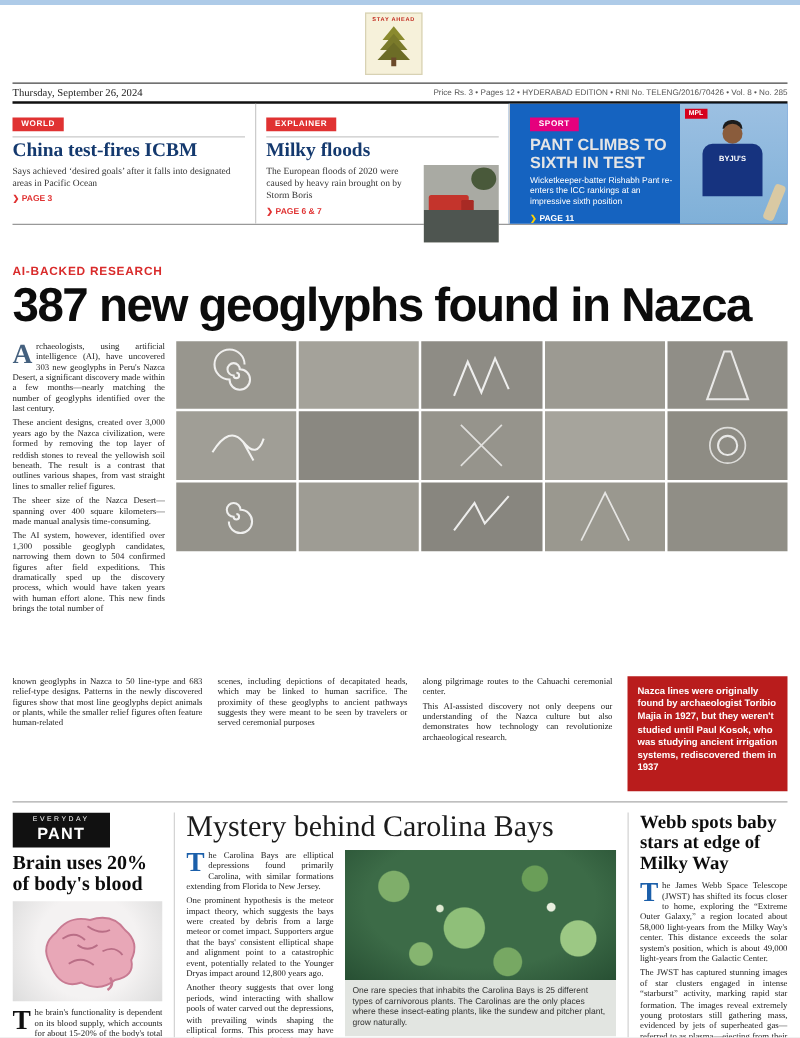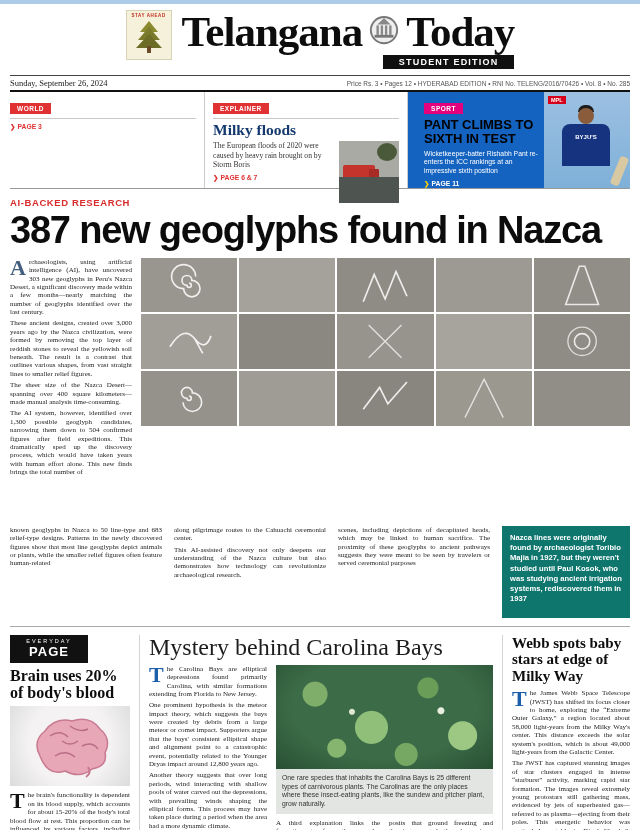--- a/index.html
+++ b/index.html
@@ -39,54 +39,54 @@
   .teaser-flex{display:flex;gap:6px;}
   .flood-photo{width:60px;height:62px;flex:0 0 auto;position:relative;background:#a9aaa3;overflow:hidden;}
   .flood-photo .tree{position:absolute;right:2px;top:2px;width:20px;height:18px;background:#49593a;border-radius:50%;}
   .flood-photo .truck{position:absolute;left:4px;top:24px;width:32px;height:16px;background:#c4342c;border-radius:2px;}
   .flood-photo .cab{position:absolute;left:30px;top:28px;width:10px;height:12px;background:#a82a24;border-radius:1px;}
   .flood-photo .water{position:absolute;bottom:0;left:0;right:0;height:42%;background:#4e5550;}
 
   .sport{flex:1.15;background:#1563c0;padding:0;display:flex;overflow:hidden;}
   .sport .sport-left{padding:5px 4px 4px 8px;flex:1;}
   .tag-sport{background:#e5007d;}
-  .sport h3{margin:3px 0 3px;font-family:"Liberation Sans",sans-serif;font-size:13px;font-weight:bold;color:#000000;line-height:1.1;}
+  .sport h3{margin:3px 0 3px;font-family:"Liberation Sans",sans-serif;font-size:13px;font-weight:bold;color:#e5e5e5;line-height:1.1;}
   .sport .tbody{color:#ffffff;font-family:"Liberation Sans",sans-serif;font-size:6.8px;line-height:1.3;}
   .sport .pageref{color:#ffffff;}
   .sport .pageref .chev{color:#ffd200;}
   .sport-photo{width:86px;flex:0 0 auto;position:relative;background:linear-gradient(#9cc0e2,#7fb0d8);}
   .sport-photo .mpl{position:absolute;top:4px;left:4px;background:#d6001c;color:#fff;
                     font-family:"Liberation Sans",sans-serif;font-size:5.5px;font-weight:bold;padding:1px 3px;}
   .sport-photo .head{position:absolute;top:16px;left:34px;width:16px;height:16px;background:#8a5c3c;border-radius:50%;}
   .sport-photo .hair{position:absolute;top:13px;left:34px;width:16px;height:7px;background:#1c1c1c;border-radius:8px 8px 0 0;}
   .sport-photo .jersey{position:absolute;top:32px;left:18px;width:48px;height:42px;background:#16337f;border-radius:8px 8px 0 0;
                        display:flex;justify-content:center;padding-top:10px;box-sizing:border-box;}
   .sport-photo .jersey span{color:#fff;font-family:"Liberation Sans",sans-serif;font-weight:bold;font-size:6px;}
   .sport-photo .bat{position:absolute;bottom:2px;right:6px;width:9px;height:30px;background:#d9c9a3;border-radius:3px;transform:rotate(22deg);}
 
   
   .main-story{padding:8px 10px 0;}
-  .kicker{font-family:"Liberation Sans",sans-serif;font-weight:bold;font-size:9.5px;letter-spacing:.6px;color:#d92b2b;}
+  .kicker{font-family:"Liberation Sans",sans-serif;font-weight:bold;font-size:9.5px;letter-spacing:.6px;color:#d92b2b;margin-top:24px;}
   .headline{font-family:"Liberation Sans",sans-serif;font-weight:bold;font-size:38px;letter-spacing:-1.2px;
             color:#0c0c0c;line-height:1.02;margin:3px 0 8px;}
   .main-cols{display:grid;grid-template-columns:122px 1fr;gap:9px;}
   .bodytext{font-size:7px;line-height:1.2;text-align:justify;color:#222;}
   .bodytext p{margin:0 0 3px;}
   .col-tall{height:262px;overflow:hidden;}
   .dropcap{float:left;font-family:"Liberation Serif",serif;font-weight:bold;font-size:22px;line-height:.85;
            margin:1px 3px 0 0;color:#44607e;}
   .dropcap.blue{color:#1b5faa;}
   .dropcap.black{color:#111;}
   .geo{height:168px;display:grid;grid-template-columns:repeat(5,1fr);grid-template-rows:repeat(3,1fr);
        gap:2px;background:#fff;}
   .geo .t{position:relative;overflow:hidden;}
   .geo svg{position:absolute;inset:0;width:100%;height:100%;}
   .below-row{display:grid;grid-template-columns:1fr 1fr 1fr 128px;gap:12px;margin-top:6px;height:92px;}
   .below-row .bodytext{overflow:hidden;}
-  .caption-green{background:#0f766e;color:#fff;font-family:"Liberation Sans",sans-serif;font-weight:bold;
+  .caption-green{background:#b91c1c;color:#fff;font-family:"Liberation Sans",sans-serif;font-weight:bold;
                  font-size:7.6px;line-height:1.35;padding:7px 8px;box-sizing:border-box;overflow:hidden;}
 
   
   .bottom{display:grid;grid-template-columns:120px 1fr 128px;gap:9px;margin:8px 10px 0;
           border-top:1px solid #aaa;padding-top:8px;height:252px;}
   .bcol{overflow:hidden;}
   .bcol + .bcol{border-left:1px solid #d4d4d4;padding-left:9px;}
 
   .facts-badge{width:78px;background:#111;color:#fff;text-align:center;padding:3px 0 4px;margin-bottom:5px;}
   .facts-badge .b1{font-family:"Liberation Sans",sans-serif;font-size:5.5px;letter-spacing:2px;display:block;}
@@ -125,49 +125,35 @@
   <div class="masthead">
     <div class="logo-box">
       <span class="stay">STAY AHEAD</span>
       <svg width="34" height="36" viewBox="0 0 34 36">
         <polygon points="17,3 26,14 8,14" fill="#8a8a2e"></polygon>
         <polygon points="17,9 28,22 6,22" fill="#7a7a2a"></polygon>
         <polygon points="17,16 30,30 4,30" fill="#6c6c26"></polygon>
         <rect x="15" y="28" width="4" height="7" fill="#6b4a2a"></rect>
       </svg>
     </div>
-    <div class="title-wrap">
-      <div class="title-row">
-        <span class="mast-title">Telangana</span>
-        <svg class="crest" viewBox="0 0 34 38">
-          <circle cx="17" cy="17" r="14" fill="#efefef" stroke="#777" stroke-width="2"></circle>
-          <rect x="9" y="12" width="2.5" height="10" fill="#888"></rect>
-          <rect x="13.5" y="12" width="2.5" height="10" fill="#888"></rect>
-          <rect x="18" y="12" width="2.5" height="10" fill="#888"></rect>
-          <rect x="22.5" y="12" width="2.5" height="10" fill="#888"></rect>
-          <rect x="7" y="22" width="20" height="3" fill="#777"></rect>
-          <polygon points="17,4 24,11 10,11" fill="#888"></polygon>
-        </svg>
-        <span class="mast-title">Today</span>
-      </div>
-      <div class="edition-bar">STUDENT EDITION</div>
-    </div>
   </div>
 
   <div class="date-row">
-    <span class="date">Sunday, September 26, 2024</span>
+    <span class="date">Thursday, September 26, 2024</span>
     <span class="pub">Price Rs. 3  •  Pages 12  •  HYDERABAD EDITION  •  RNI No. TELENG/2016/70426  •  Vol. 8  •  No. 285</span>
   </div>
 
   <div class="teasers">
 
     <div class="teaser">
       <div class="tag-row">
         <span class="tag">WORLD</span>
       </div>
+      <h3>China test-fires ICBM</h3>
+      <div class="tbody">Says achieved ‘desired goals’ after it falls into designated areas in Pacific Ocean</div>
       <div class="pageref"><span class="chev">❯</span><span>PAGE 3</span></div>
     </div>
 
     <div class="teaser">
       <div class="tag-row">
         <span class="tag">EXPLAINER</span>
       </div>
       <h3>Milky floods</h3>
       <div class="teaser-flex">
         <div>
@@ -265,35 +251,35 @@
           <svg viewBox="0 0 100 100">
               <path d="M15 85 L50 15 L85 85" fill="none" stroke="#fff" stroke-width="2.5" opacity=".75"></path>
             </svg>
         </div>
         <div class="t" style="background:#908e86"></div>
       </div>
     </div>
 
     <div class="below-row">
       <div class="bodytext">known geoglyphs in Nazca to 50 line-type and 683 relief-type designs. Patterns in the newly discovered figures show that most line geoglyphs depict animals or plants, while the smaller relief figures often feature human-related</div>
+      <div class="bodytext">scenes, including depictions of decapitated heads, which may be linked to human sacrifice. The proximity of these geoglyphs to ancient pathways suggests they were meant to be seen by travelers or served ceremonial purposes</div>
       <div class="bodytext">
         <p>along pilgrimage routes to the Cahuachi ceremonial center.</p>
         <p>This AI-assisted discovery not only deepens our understanding of the Nazca culture but also demonstrates how technology can revolutionize archaeological research.</p>
       </div>
-      <div class="bodytext">scenes, including depictions of decapitated heads, which may be linked to human sacrifice. The proximity of these geoglyphs to ancient pathways suggests they were meant to be seen by travelers or served ceremonial purposes</div>
       <div class="caption-green">Nazca lines were originally found by archaeologist Toribio Majia in 1927, but they weren't studied until Paul Kosok, who was studying ancient irrigation systems, rediscovered them in 1937</div>
     </div>
   </div>
 
   <div class="bottom">
 
     <div class="bcol">
       <div class="facts-badge">
         <span class="b1">EVERYDAY</span>
-        <span class="b2">PAGE</span>
+        <span class="b2">PANT</span>
       </div>
       <h2 class="facts-head">Brain uses 20% of body's blood</h2>
       <div class="brain-img">
         <svg width="100" height="70" viewBox="0 0 100 70">
           <path d="M20 45 Q12 30 25 20 Q35 6 52 10 Q70 4 80 18 Q92 28 85 42 Q88 55 72 58 Q60 68 45 60 Q28 66 20 45 Z" fill="#e8a7b7" stroke="#c87a92" stroke-width="1.5"></path>
           <path d="M30 25 Q40 18 48 26 M50 15 Q60 22 68 18 M35 45 Q45 38 55 46 M62 35 Q72 30 78 38 M42 30 Q50 36 58 30" fill="none" stroke="#b96e86" stroke-width="1.5"></path>
           <path d="M68 56 Q72 62 66 66" fill="none" stroke="#c87a92" stroke-width="2"></path>
         </svg>
       </div>
       <div class="bodytext">

